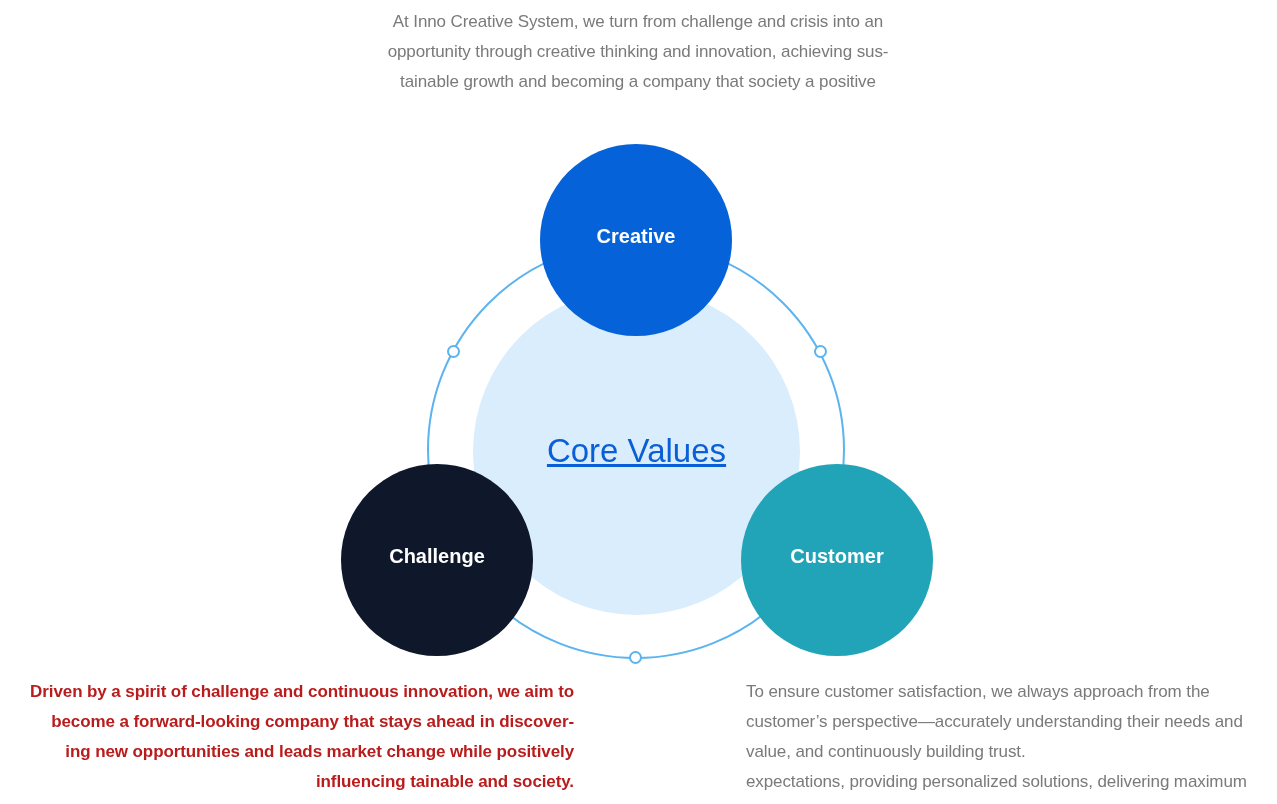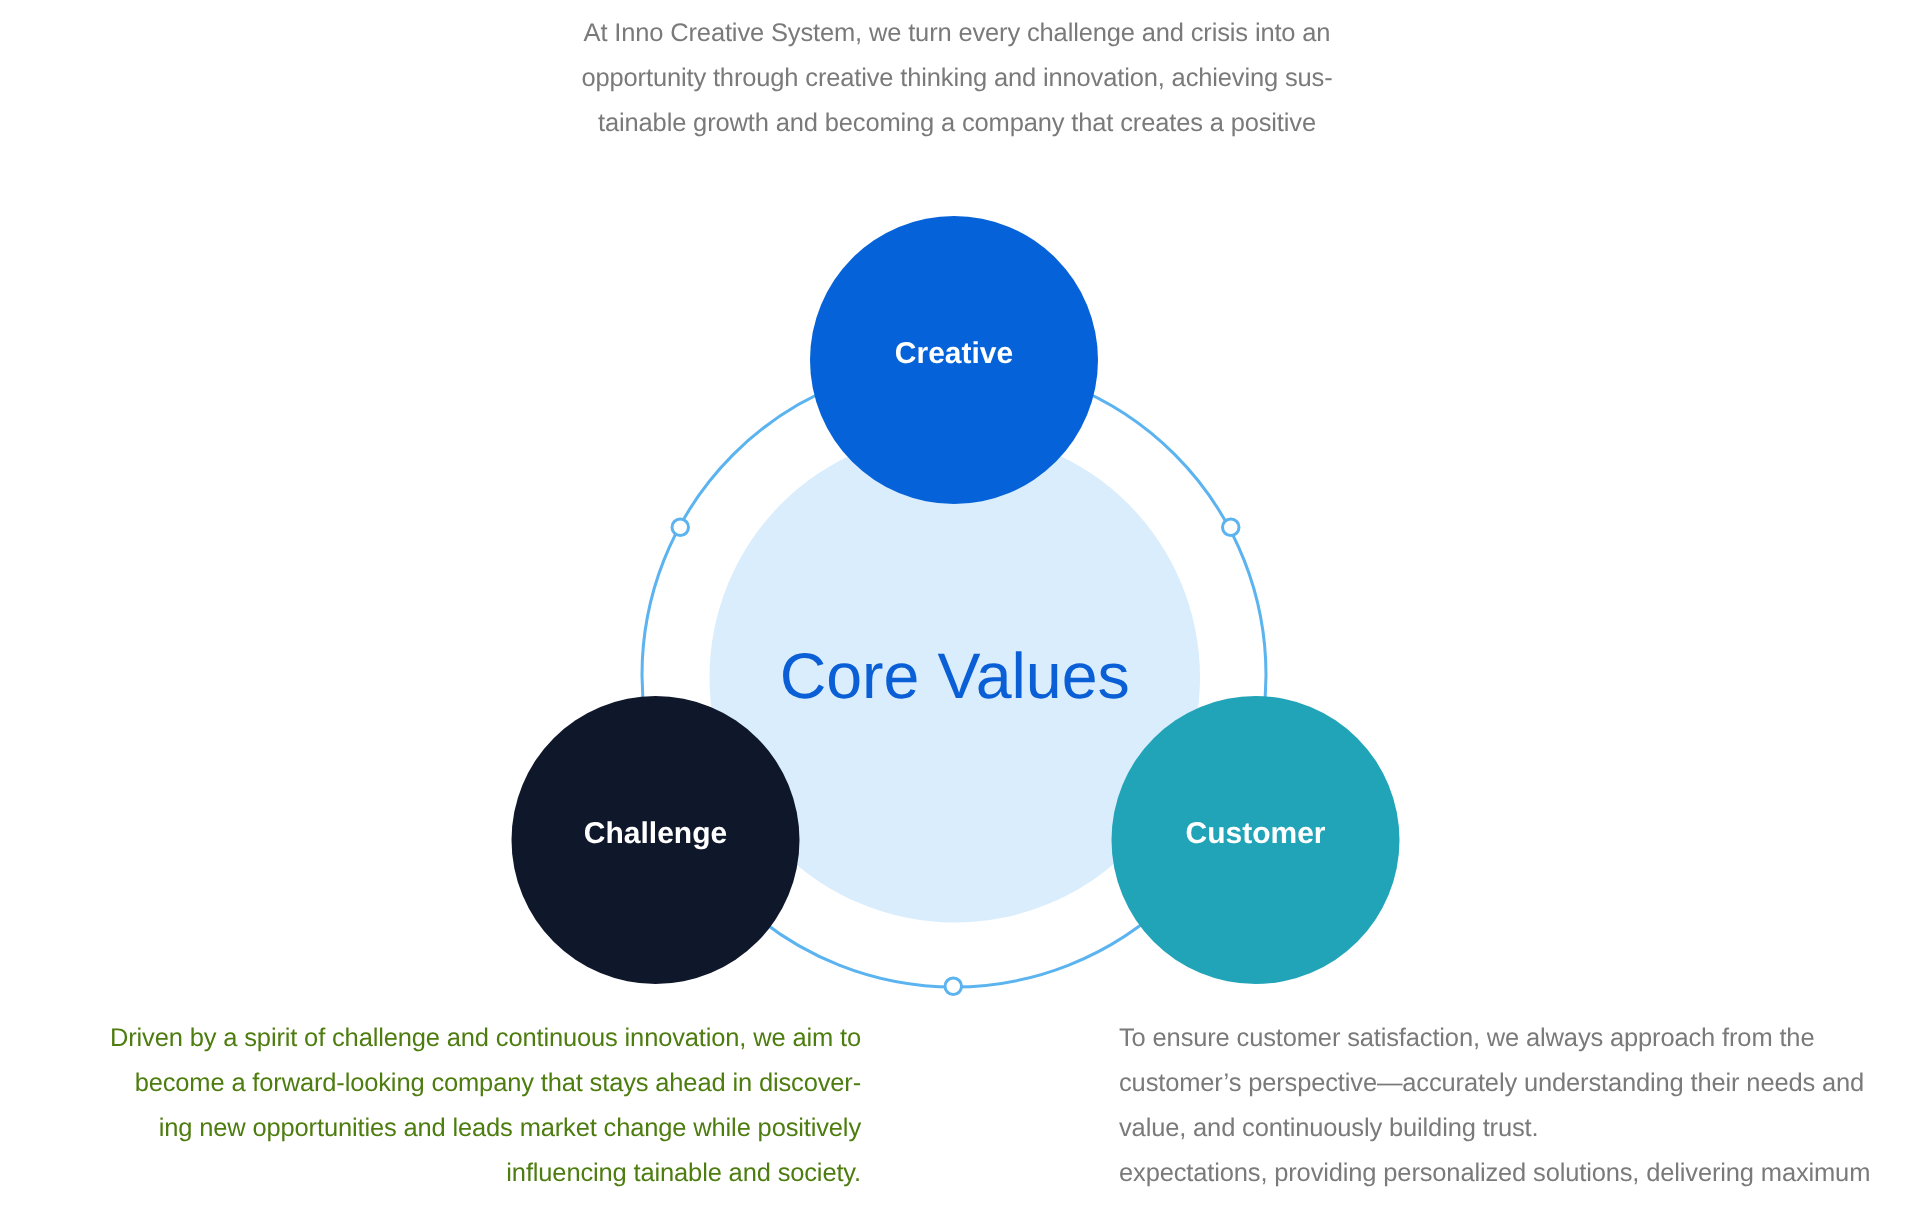--- a/index.html
+++ b/index.html
@@ -59,23 +59,24 @@
       height: 327px;
       border-radius: 50%;
       background: #d9edfd;
     }
     .core-label {
       position: absolute;
       left: 473px;
       top: 431px;
       width: 327px;
       text-align: center;
-      font-size: 43px;
+      font-size: 33px;
       color: #0a5fd6;
       line-height: 40px;
+      text-decoration: underline;
     }
     .dot {
       position: absolute;
       width: 9px;
       height: 9px;
       border: 2.5px solid #5bb3f0;
       background: #ffffff;
       border-radius: 50%;
     }
     .value {
@@ -93,44 +94,44 @@
     .value-label { transform: translateY(-4px); }
     .v-creative { left: 540px; top: 144px; background: #0562d8; }
     .v-creative .value-label { transform: translateY(-4px); }
     .v-challenge { left: 341px; top: 464px; background: #078ad8; }
     .v-customer { left: 741px; top: 464px; background: #22a4b8; }
   </style>
 </head>
 <body>
 
 <p class="para para-top" style="color: rgb(122, 122, 122);">
-  <span class="line">At Inno Creative System, we turn every challenge and crisis into an</span>
+  <span class="line">At Inno Creative System, we turn from challenge and crisis into an</span>
   <span class="line">opportunity through creative thinking and innovation, achieving sus-</span>
-  <span class="line">tainable growth and becoming a company that creates a positive</span>
+  <span class="line">tainable growth and becoming a company that society a positive</span>
 </p>
 
 <div class="ring" style="border-color: rgb(91, 179, 240);"></div>
 <div class="core" style="background: rgb(217, 237, 253);"></div>
 <div class="core-label" style="color: rgb(10, 95, 214);">Core Values</div>
 
 <div class="dot" style="left: 447px; top: 345px; border-color: rgb(91, 179, 240);"></div>
 <div class="dot" style="left: 814px; top: 345px; border-color: rgb(91, 179, 240);"></div>
 <div class="dot" style="left: 629px; top: 651px; border-color: rgb(91, 179, 240);"></div>
 
 <div class="value v-creative" style="background: rgb(5, 98, 216);">
   <span class="value-label">Creative</span>
 </div>
 <div class="value v-challenge" style="background: #0f172a;">
   <span class="value-label">Challenge</span>
 </div>
 <div class="value v-customer" style="background: rgb(34, 164, 184);">
   <span class="value-label">Customer</span>
 </div>
 
-<p class="para para-left" style="color: #4d7c0f;">
+<p class="para para-left" style="color: #b91c1c; font-weight: bold;">
   <span class="line">Driven by a spirit of challenge and continuous innovation, we aim to</span>
   <span class="line">become a forward-looking company that stays ahead in discover-</span>
   <span class="line">ing new opportunities and leads market change while positively</span>
   <span class="line">influencing tainable and society.</span>
 </p>
 
 <p class="para para-right" style="color: rgb(122, 122, 122); margin-left: 15px;">
   <span class="line">To ensure customer satisfaction, we always approach from the</span>
   <span class="line">customer’s perspective—accurately understanding their needs and</span>
   <span class="line">value, and continuously building trust.</span>

